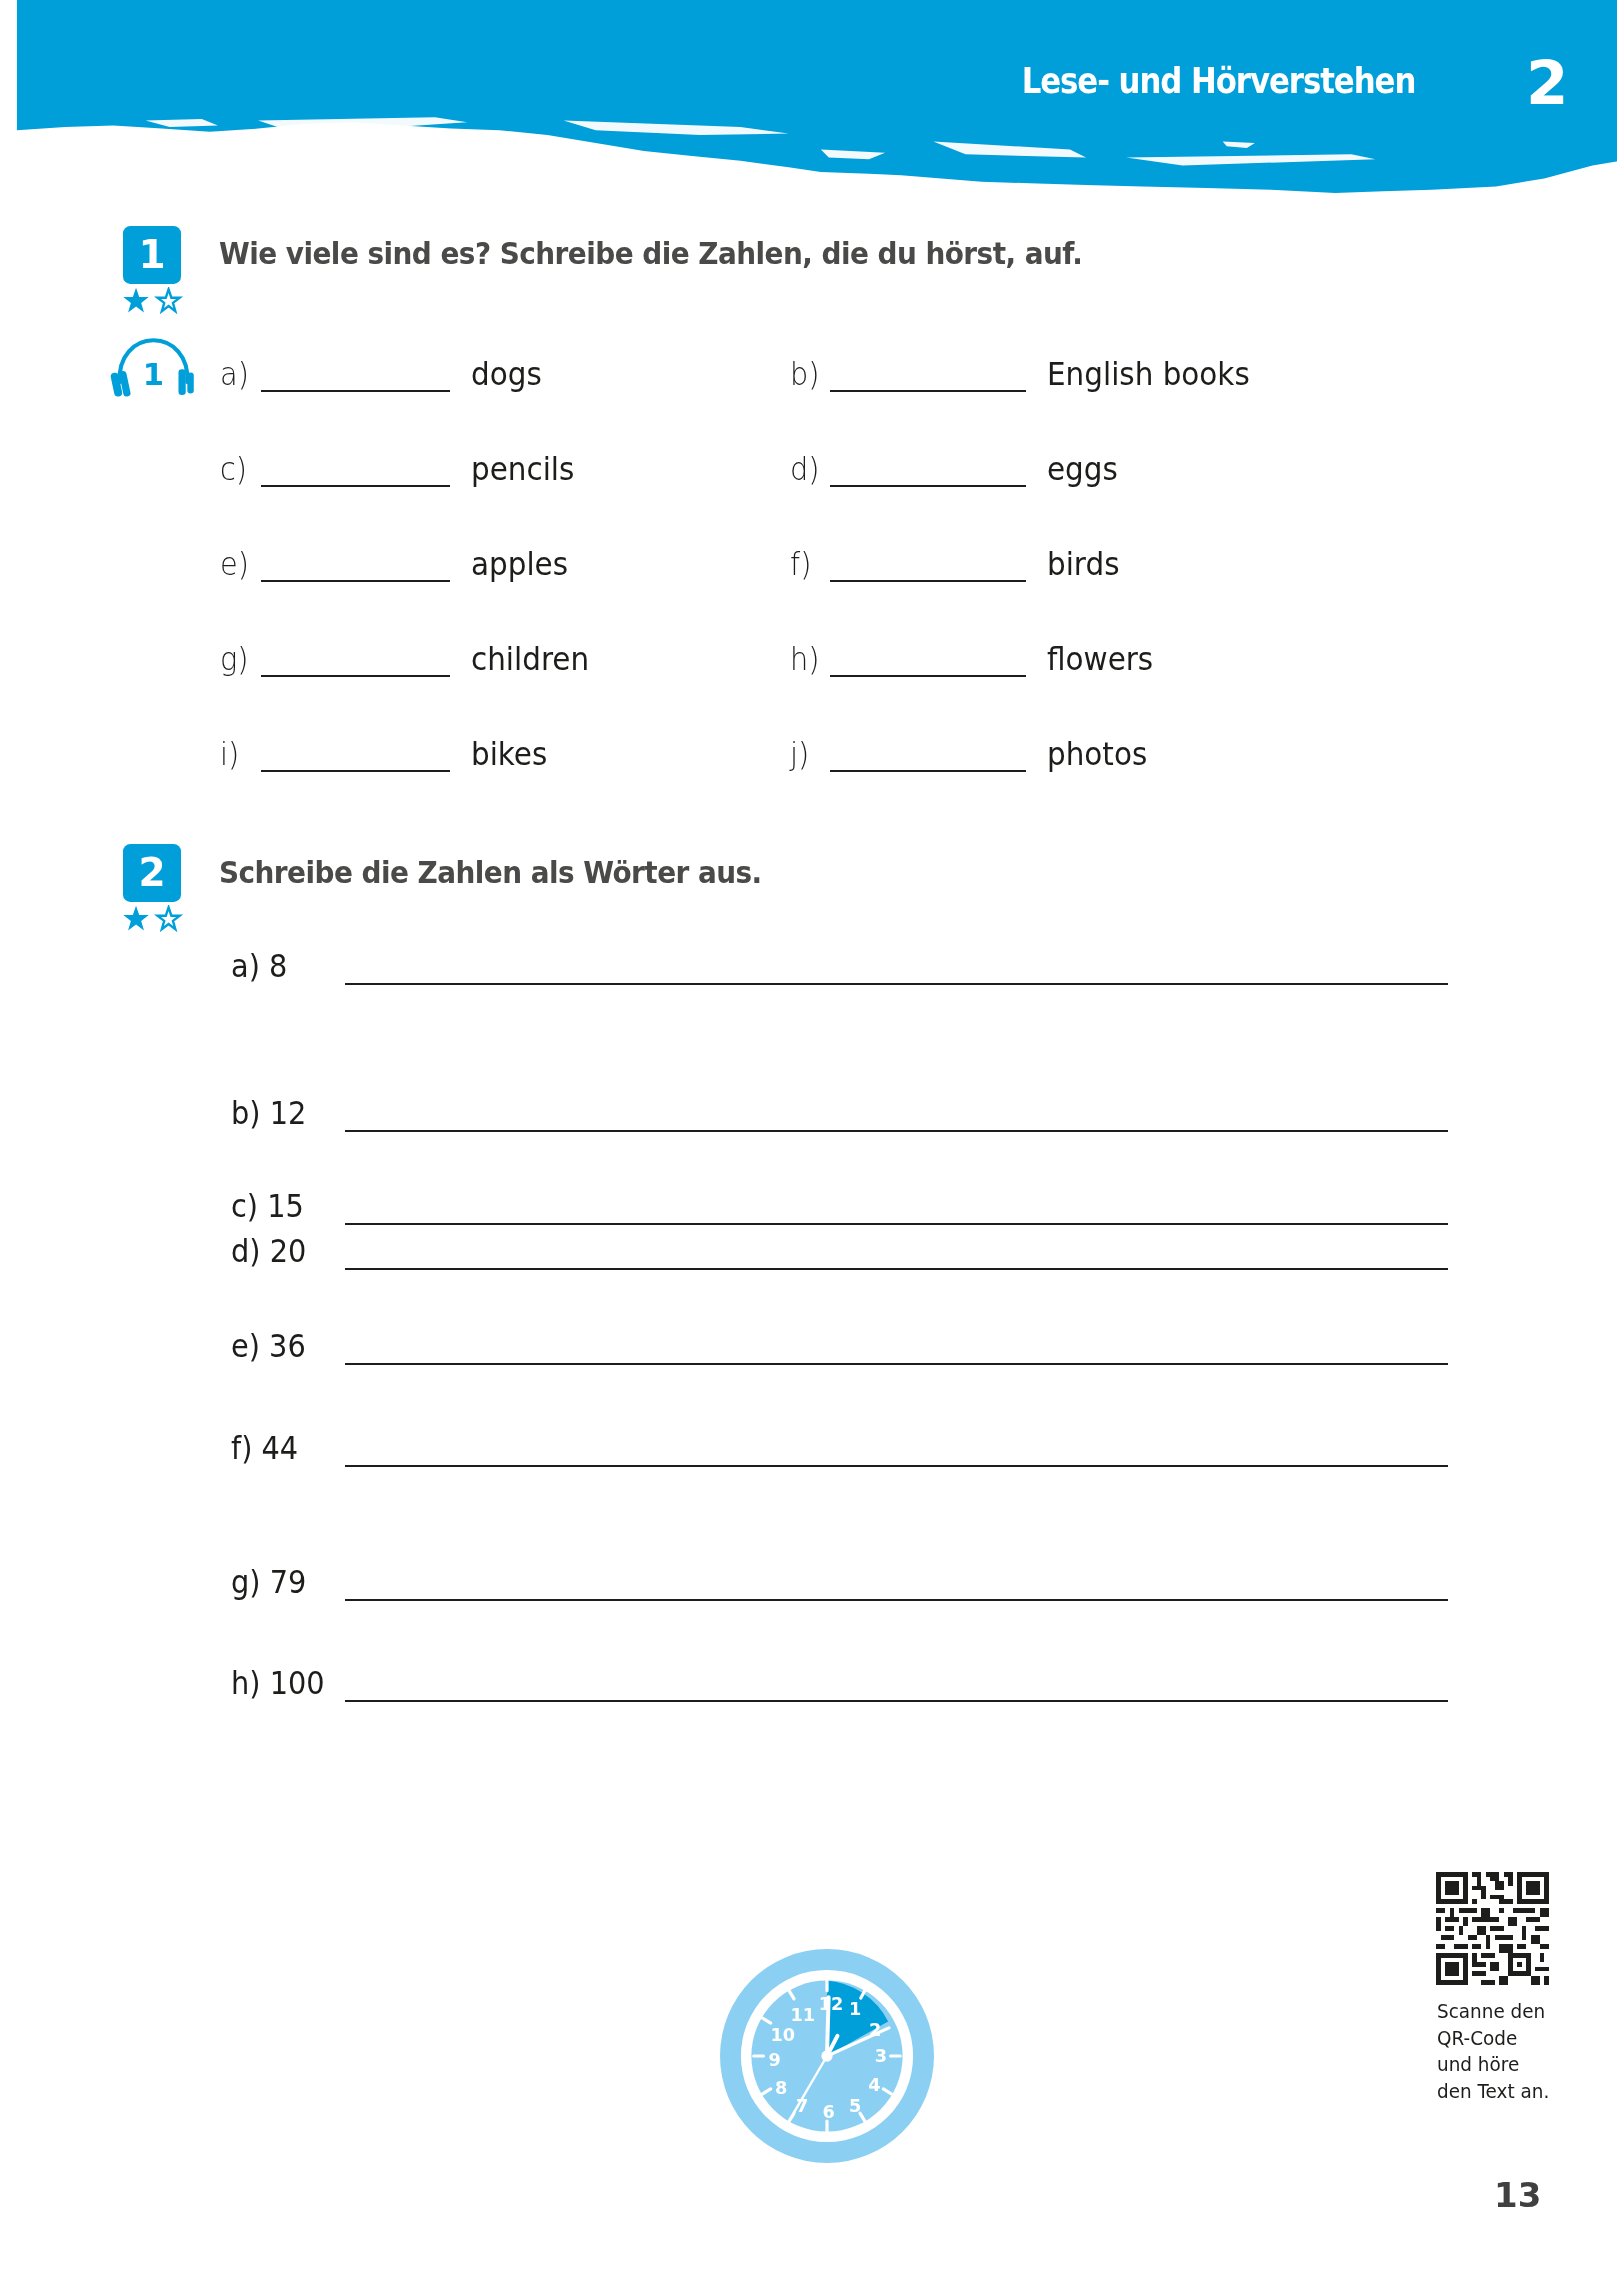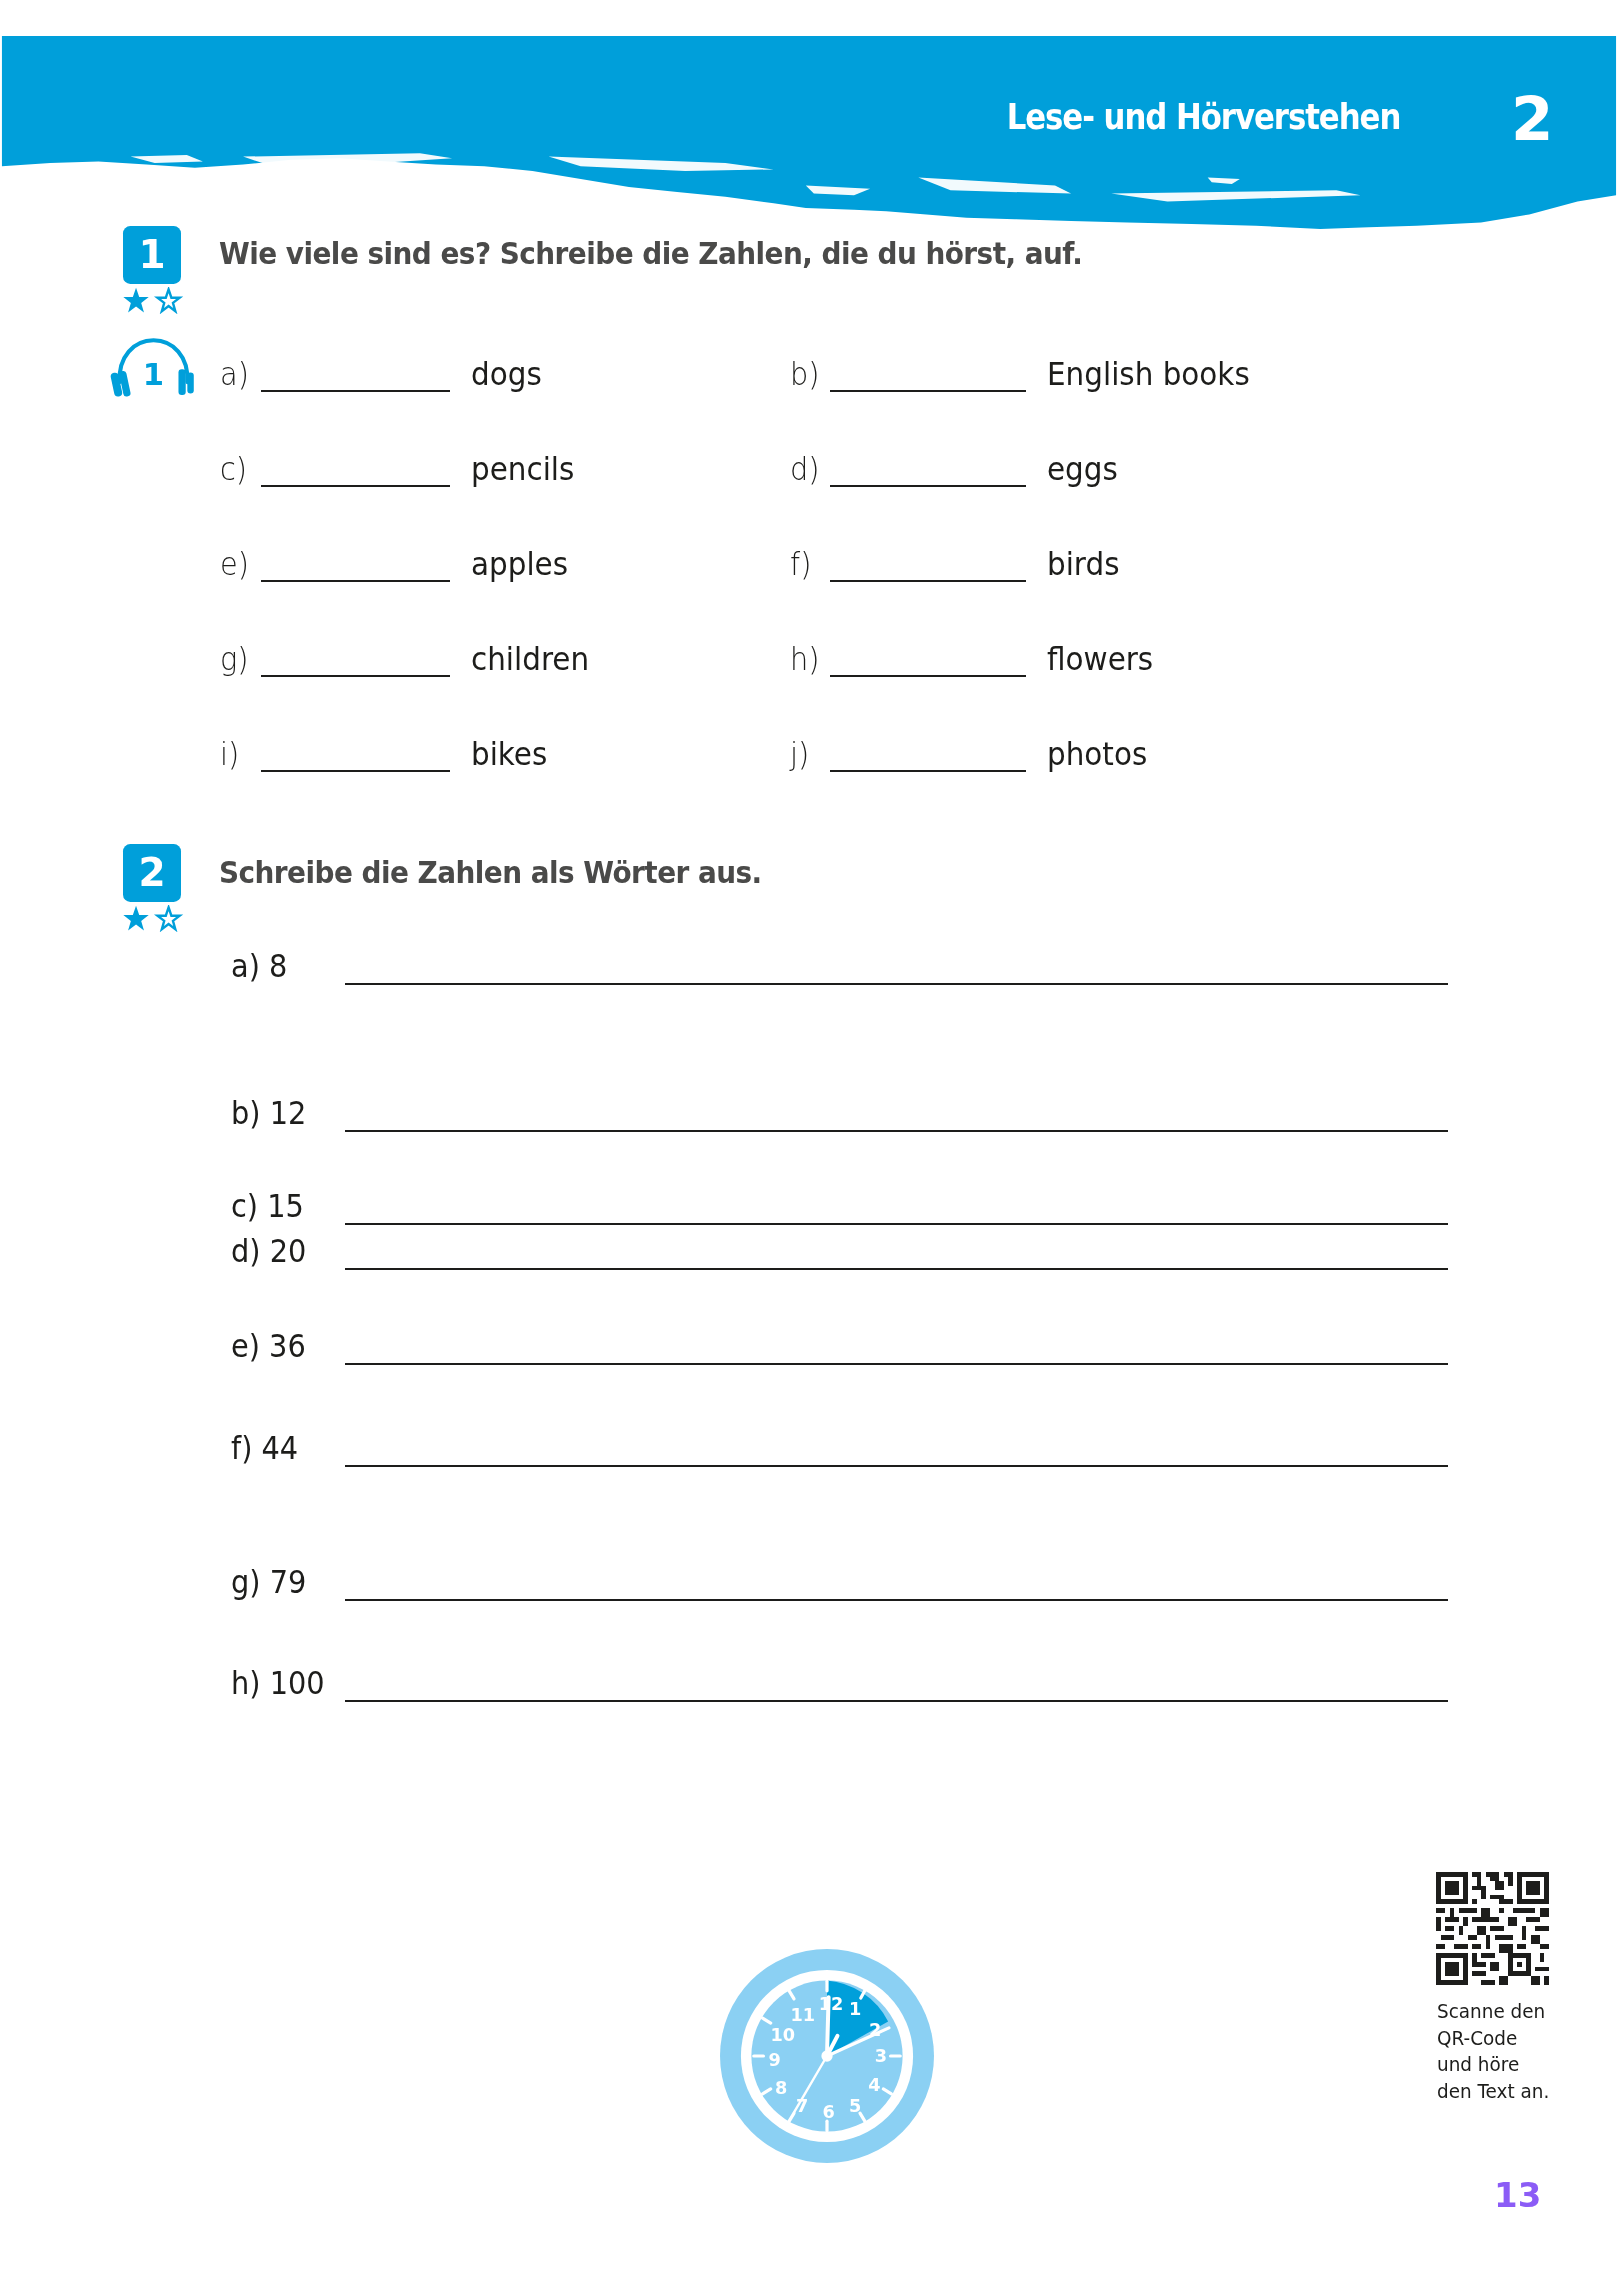--- a/index.html
+++ b/index.html
@@ -1,20 +1,20 @@
 <!DOCTYPE html>
 <html style="font-size:13px"><head>
 <meta charset="utf-8">
 <style>
   html, body { margin: 0; padding: 0; background: #ffffff; }
   body { width: 1618px; height: 2284px; position: relative; overflow: hidden;
          font-family: "DejaVu Sans", "Liberation Sans", sans-serif; color: #1d1d1b; }
 
   
-  .header { position: absolute; left: 0; top: 0; width: 1582px; height: 209px; margin-top: 36px; }
+  .header { position: absolute; left: 15px; top: 0; width: 1582px; height: 209px; }
   .header svg { position: absolute; left: 0; top: 0; }
   .section-title { position: absolute; right: 182px; top: 61px; font-size: 35px; font-weight: bold;
                    color: #ffffff; letter-spacing: -1.2px; transform: scaleX(0.88); transform-origin: right center;
                    font-family: "DejaVu Sans", sans-serif; }
   .chapter-number { position: absolute; left: 1511px; top: 52px; font-size: 61px; font-weight: bold;
                     color: #ffffff; line-height: 1; font-family: "DejaVu Sans", sans-serif; }
 
   
   .badge { position: absolute; left: 123px; width: 58px; height: 58px; background: #009fda;
            border-radius: 7.3px; color: #fff; font-weight: bold; font-size: 39px; text-align: center;
@@ -43,21 +43,21 @@
                font-family: "DejaVu Sans", sans-serif; }
   .ex2-line { position: absolute; left: 114px; right: 0; bottom: 0; height: 2.4px; background: #1d1d1b; }
 
   
   .clock { position: absolute; left: 720px; top: 1949px; width: 214px; height: 214px; }
   .qr { position: absolute; left: 1436px; top: 1872px; width: 113px; height: 113px; }
   .qr-caption { position: absolute; left: 1437px; top: 1998px; font-size: 20px; line-height: 26.6px;
                 color: #1d1d1b; font-family: "DejaVu Sans", sans-serif; white-space: nowrap;
                 transform: scaleX(0.92); transform-origin: left top; }
   .page-number { position: absolute; left: 1494px; top: 2175px; font-size: 34px; font-weight: bold;
-                 color: #8b5cf6; font-family: "DejaVu Sans", sans-serif; }
+                 color: #404040; font-family: "DejaVu Sans", sans-serif; }
 </style>
 </head>
 <body>
 
 <div class="header">
   <svg width="1618" height="209" viewBox="0 0 2008 260">
     <path fill="#009fda" d="M0 0 H2008 V198 L1960 206 L1900 222 L1840 232 L1760 236 L1700 238 L1640 240 L1560 236 L1480 234 L1400 232 L1330 230 L1260 228 L1200 226 L1150 222 L1100 218 L1060 216 L1000 214 L960 208 L900 200 L840 194 L780 188 L720 178 L660 168 L600 162 L540 160 L480 156 L420 152 L360 154 L300 160 L240 164 L180 160 L120 156 L60 158 L0 162 Z"></path>
     <g fill="#ffffff" opacity="0.95">
       <path d="M300 150 L520 146 L560 152 L470 158 L330 160 Z"></path>
       <path d="M680 150 L900 158 L960 166 L850 168 L720 162 Z"></path>

